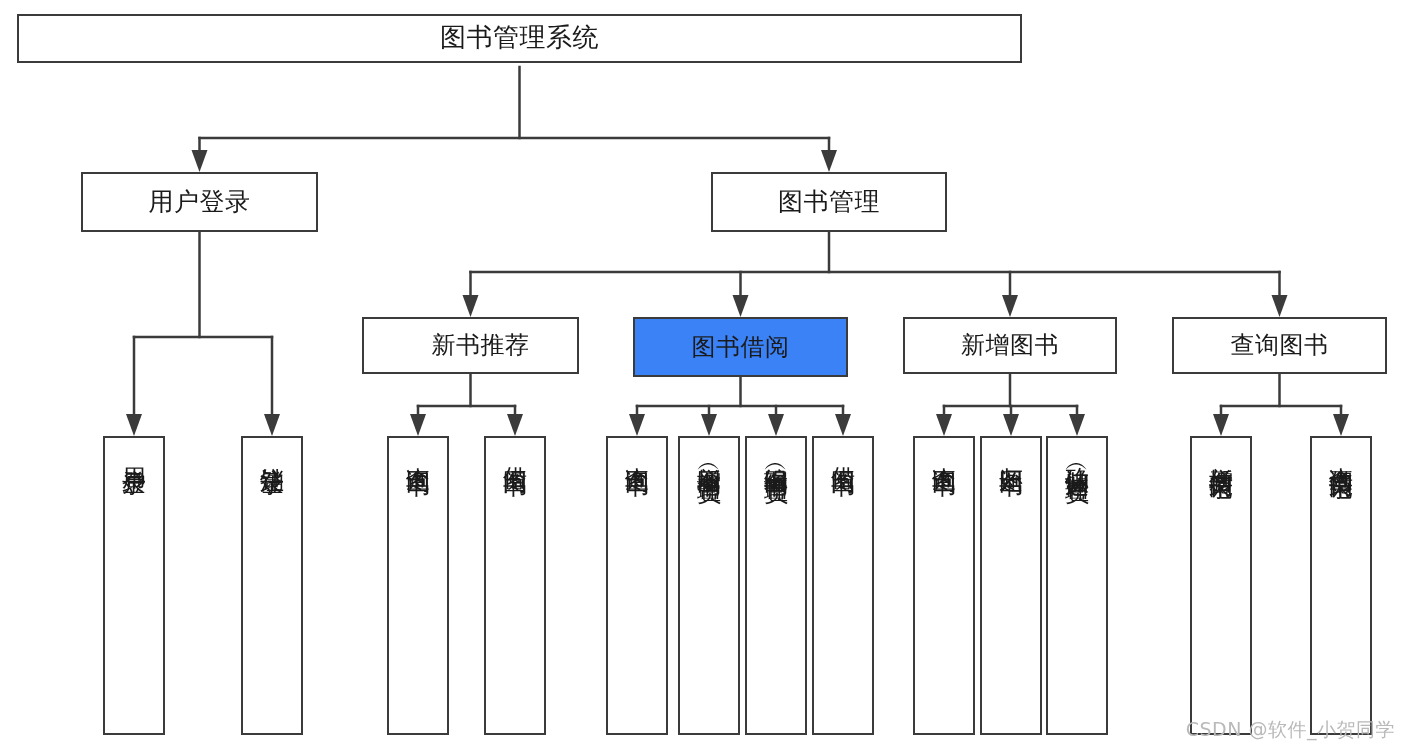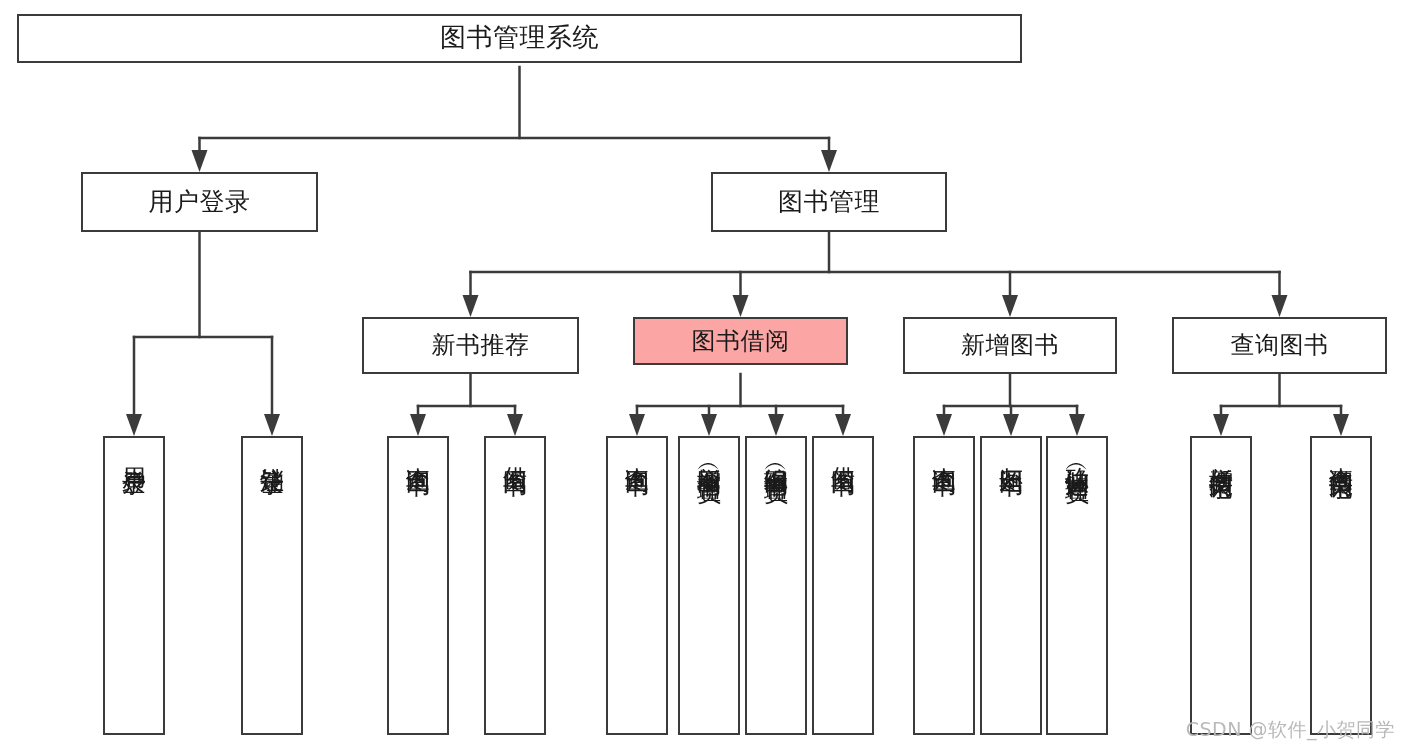--- a/index.html
+++ b/index.html
@@ -137,21 +137,21 @@
       </div>
       <div class="node level-1" style="left: 81px; top: 172px; width: 237px; height: 60px; border-color: rgb(59, 59, 59); background: rgb(255, 255, 255); color: rgb(26, 26, 26);">
         <span class="label">用户登录</span>
       </div>
       <div class="node level-1" style="left: 711px; top: 172px; width: 236px; height: 60px; border-color: rgb(59, 59, 59); background: rgb(255, 255, 255); color: rgb(26, 26, 26);">
         <span class="label">图书管理</span>
       </div>
       <div class="node level-2" style="left: 362px; top: 317px; width: 217px; height: 57px; border-color: rgb(59, 59, 59); background: rgb(255, 255, 255); color: rgb(26, 26, 26); padding-left: 20px;">
         <span class="label">新书推荐</span>
       </div>
-      <div class="node level-2" style="left: 633px; top: 317px; width: 215px; height: 48px; border-color: rgb(59, 59, 59); background: #fca5a5; color: rgb(26, 26, 26);">
+      <div class="node level-2" style="left: 633px; top: 317px; width: 215px; height: 60px; border-color: rgb(59, 59, 59); background: #3b82f6; color: rgb(26, 26, 26);">
         <span class="label">图书借阅</span>
       </div>
       <div class="node level-2" style="left: 903px; top: 317px; width: 214px; height: 57px; border-color: rgb(59, 59, 59); background: rgb(255, 255, 255); color: rgb(26, 26, 26);">
         <span class="label">新增图书</span>
       </div>
       <div class="node level-2" style="left: 1172px; top: 317px; width: 215px; height: 57px; border-color: rgb(59, 59, 59); background: rgb(255, 255, 255); color: rgb(26, 26, 26);">
         <span class="label">查询图书</span>
       </div>
       <div class="node level-3 leaf" style="left: 103px; top: 436px; width: 62px; height: 299px; border-color: rgb(59, 59, 59); background: rgb(255, 255, 255); color: rgb(26, 26, 26);">
         <span class="label">用户登录</span>

